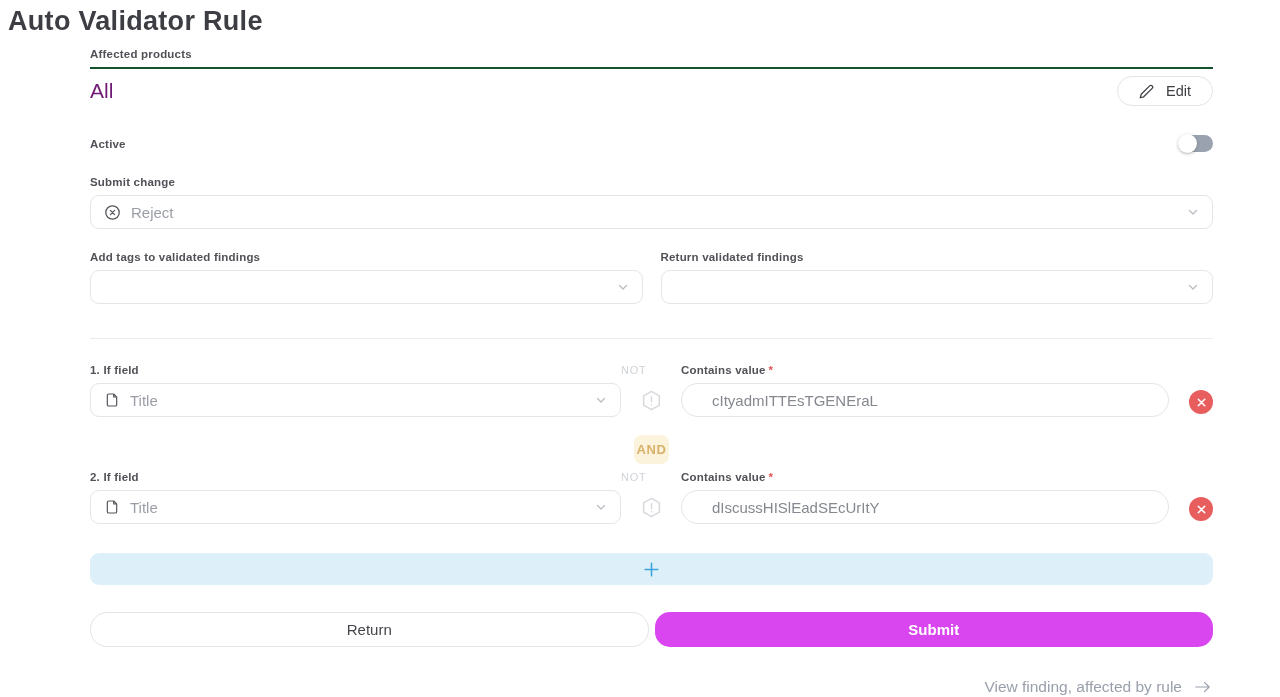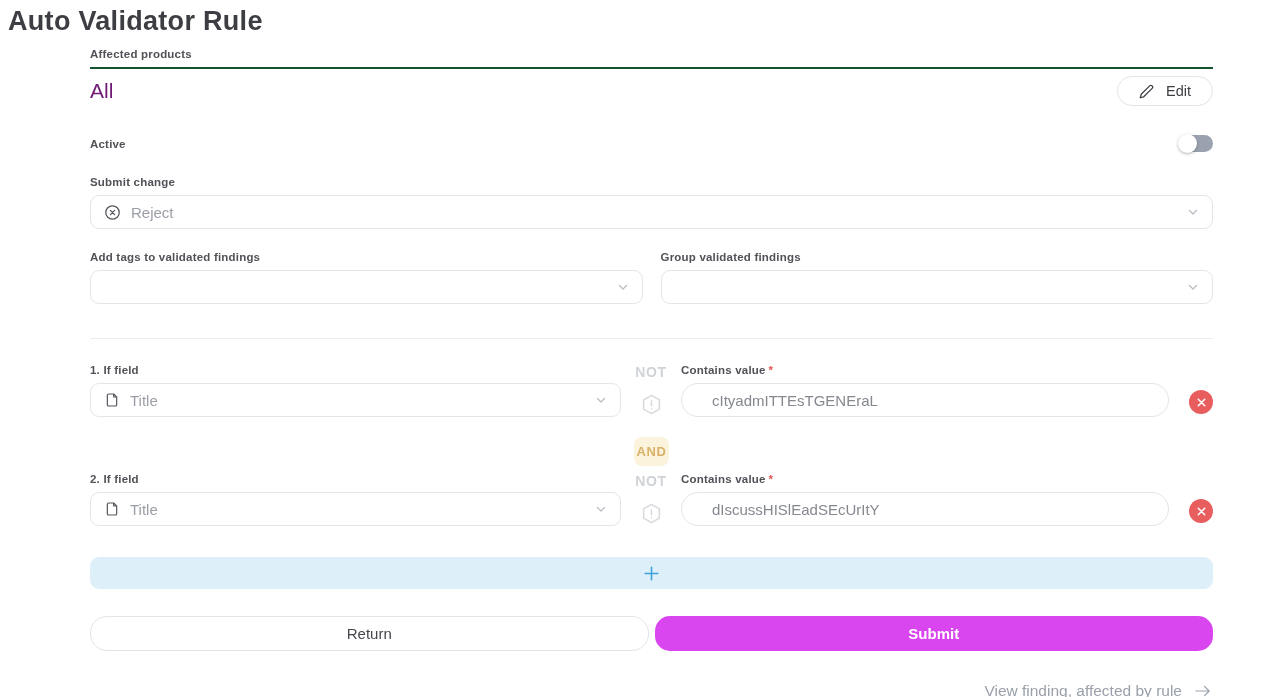--- a/index.html
+++ b/index.html
@@ -46,21 +46,21 @@
   }
   .sel-text { font-size:15px; color:#9b9ea6; margin-left:10px; }
   .chevron { margin-left:auto; display:flex; }
 
   .two-col { display:grid; grid-template-columns:1fr 1fr; column-gap:18px; margin-top:22px; }
 
   .divider { border:none; border-top:1px solid #ebecee; margin:34px 0 0 0; }
 
   .cond-grid { display:grid; grid-template-columns:531px 60px 1fr 44px; margin-top:25px; }
   .cond-grid.second { margin-top:0; }
-  .not-label { text-align:center; font-size:14px; font-weight:700; color:#cfd2d7; letter-spacing:0.7px; margin-bottom:7px; }
+  .not-label { text-align:left; font-size:11px; font-weight:400; color:#cfd2d7; letter-spacing:0.7px; margin-bottom:7px; }
   .center-cell { display:flex; justify-content:center; align-items:center; height:34px; }
   .value-input {
     width:100%; height:34px; border:1px solid #e4e5e9; border-radius:17px;
     padding:0 30px; font-size:15px; color:#85888f; font-family:inherit; outline:none; background:#fff;
   }
   .delete-wrap { display:flex; justify-content:flex-end; align-items:center; height:34px; }
   .btn-delete {
     width:24px; height:24px; border-radius:50%; background:#e85d5d; border:none;
     display:flex; align-items:center; justify-content:center; cursor:pointer; padding:0;
   }
@@ -148,21 +148,21 @@
       <div class="selectbox">
         <span class="chevron">
           <svg width="12" height="12" viewBox="0 0 24 24" fill="none" stroke="#b6bac1" stroke-width="2.4" stroke-linecap="round" stroke-linejoin="round">
               <path d="M5 9l7 7 7-7"></path>
             </svg>
         </span>
       </div>
     </div>
     <div>
       <div class="field-label-row">
-        <span class="small-label">Group validated findings</span>
+        <span class="small-label">Return validated findings</span>
       </div>
       <div class="selectbox">
         <span class="chevron">
           <svg width="12" height="12" viewBox="0 0 24 24" fill="none" stroke="#b6bac1" stroke-width="2.4" stroke-linecap="round" stroke-linejoin="round">
               <path d="M5 9l7 7 7-7"></path>
             </svg>
         </span>
       </div>
     </div>
   </div>

